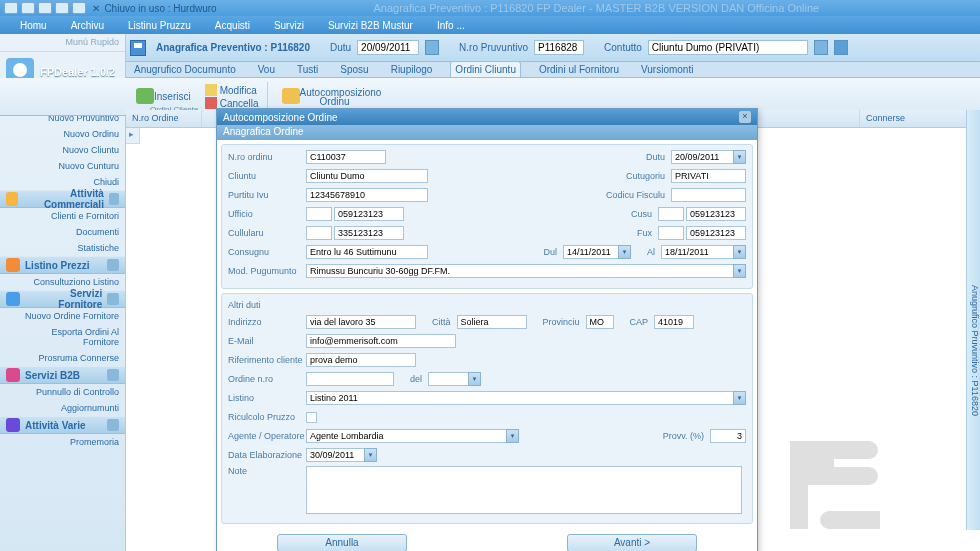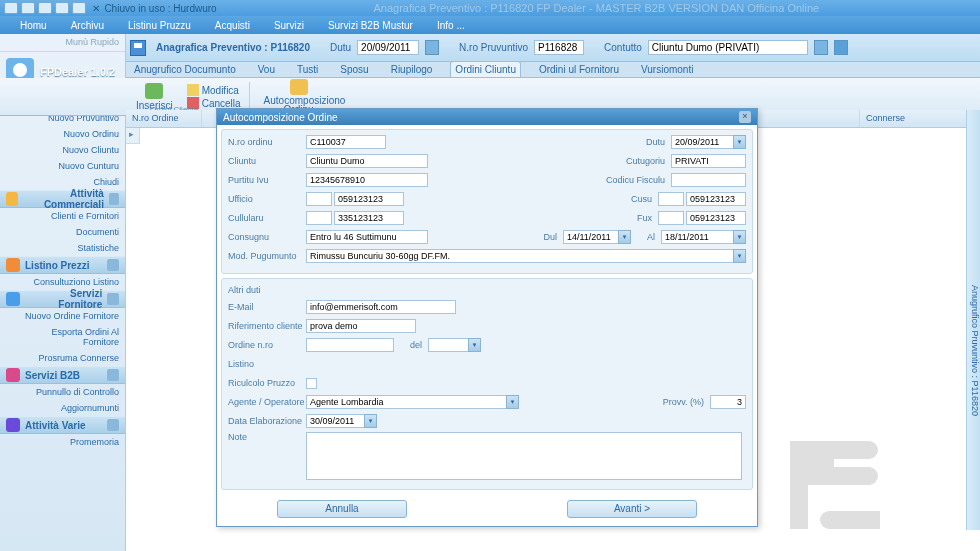--- a/index.html
+++ b/index.html
@@ -20,21 +20,21 @@
 .docbar .doc-title { color: #2a6aa8; font-weight: bold; margin-left: 4px; }
 .docbar .lbl { color: #2a6aa8; margin-left: 14px; }
 .docbar input { height: 15px; border: 1px solid #9bc0dc; background: #fff; padding: 0 3px; font-size: 10px; }
 .docbar .picker { width: 14px; height: 15px; background: #7ab4e0; border: 1px solid #5a94c0; }
 
 .tabbar { height: 16px; background: #cde3f3; display: flex; align-items: flex-end; padding-left: 130px; gap: 14px; color: #2a6aa8; font-size: 9px; border-bottom: 1px solid #9bc0dc; }
 .tabbar span { padding: 2px 4px; }
 .tabbar .active { background: #eaf3fa; border: 1px solid #9bc0dc; border-bottom: none; border-radius: 3px 3px 0 0; }
 
 .ribbon { height: 38px; background: linear-gradient(#f1f7fc,#dbeaf6); border-bottom: 1px solid #9bc0dc; display: flex; align-items: center; padding-left: 130px; gap: 8px; }
-.ribbon .rbtn { display: flex; flex-direction: column; align-items: center; justify-content: center; padding: 2px 6px; color: #2a6aa8; font-size: 9px; }
+.ribbon .rbtn { display: flex; flex-direction: row; align-items: center; justify-content: center; padding: 2px 6px; color: #2a6aa8; font-size: 9px; }
 .ribbon .ricon { width: 18px; height: 16px; margin-bottom: 1px; }
 .ribbon .vsep { width: 1px; height: 30px; background: #b8d2e6; }
 .ribbon .hstack { display: flex; flex-direction: column; gap: 1px; }
 .ribbon .hstack .mini { display: flex; align-items: center; gap: 3px; color: #2a6aa8; font-size: 9px; }
 .ribbon .hstack .mini .micon { width: 12px; height: 12px; }
 .ribbon .grp-label { position: absolute; bottom: 1px; font-size: 8px; color: #5a8ab0; }
 
 .leftbar { position: absolute; left: 0; top: 34px; width: 126px; height: 517px; background: linear-gradient(#e9f2fa,#d6e7f4); border-right: 1px solid #b0cce2; text-align: right; }
 .leftbar .quick { height: 18px; padding: 3px 6px; color: #8aa8c0; font-size: 9px; border-bottom: 1px solid #c6dcec; }
 .leftbar .brand { height: 40px; display: flex; align-items: center; gap: 6px; padding: 4px 6px; }
@@ -229,20 +229,21 @@
   </div>
 </div>
 
 <div class="right-pager">Anugrufico Pruvuntivo : P116820</div>
 
 <div class="modal">
   <div class="m-title">
     <span>Autocomposizione Ordine</span>
     <span class="x">×</span>
   </div>
+  <div class="m-sub">Anagrafica Ordine</div>
 
   <div class="panel">
 
     <div class="row">
       <span class="rl">N.ro ordinu</span>
       <input type="text" style="width: 80px;" value="C110037">
       <span class="rlr">Dutu</span>
       <div class="combo">
           <input type="text" style="width: 62px;" value="20/09/2011">
           <div class="cbtn">▾</div>
@@ -296,38 +297,52 @@
           <input type="text" style="flex: 1 1 0%;" value="Rimussu Buncuriu 30-60gg DF.FM.">
           <div class="cbtn">▾</div>
         </div>
     </div>
   </div>
 
   <div class="panel">
     <div class="ph">Altri duti</div>
 
     <div class="row">
+      <span class="rl">Indirizzo</span>
+      <input type="text" style="width: 110px;" value="via del lavoro 35">
+      <span class="rl2">Città</span>
+      <input type="text" style="width: 70px;" value="Soliera">
+      <span class="rl2">Provinciu</span>
+      <input type="text" style="width: 28px;" value="MO">
+      <span class="rl2">CAP</span>
+      <input type="text" style="width: 40px;" value="41019">
+    </div>
+    <div class="row">
       <span class="rl">E-Mail</span>
       <input type="text" style="width: 150px;" value="info@emmerisoft.com">
     </div>
     <div class="row">
       <span class="rl">Riferimento cliente</span>
       <input type="text" style="width: 110px;" value="prova demo">
     </div>
     <div class="row">
       <span class="rl">Ordine n.ro</span>
       <input type="text" style="width: 88px;" value="">
       <span class="rl2">del</span>
       <div class="combo">
           <input type="text" style="width: 40px;" value="">
           <div class="cbtn">▾</div>
         </div>
     </div>
     <div class="row">
       <span class="rl">Listino</span>
+      <div class="combo" style="flex:1">
+          <input type="text" style="flex: 1 1 0%;" value="Listino 2011">
+          <div class="cbtn">▾</div>
+        </div>
     </div>
     <div class="row">
       <span class="rl">Riculcolo Pruzzo</span>
       <div class="chk"></div>
     </div>
     <div class="row">
       <span class="rl">Agente / Operatore</span>
       <div class="combo">
           <input type="text" style="width: 200px;" value="Agente Lombardia">
           <div class="cbtn">▾</div>

